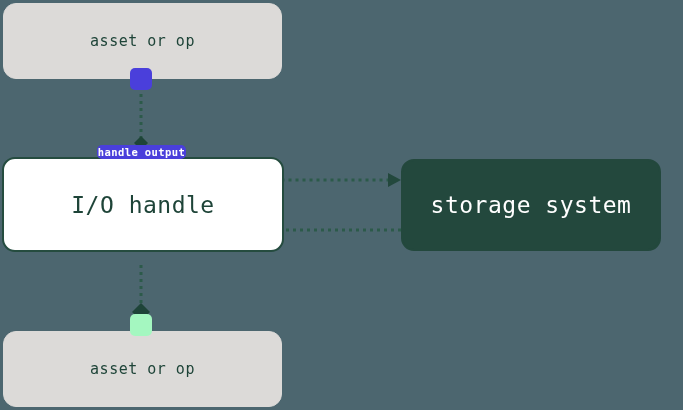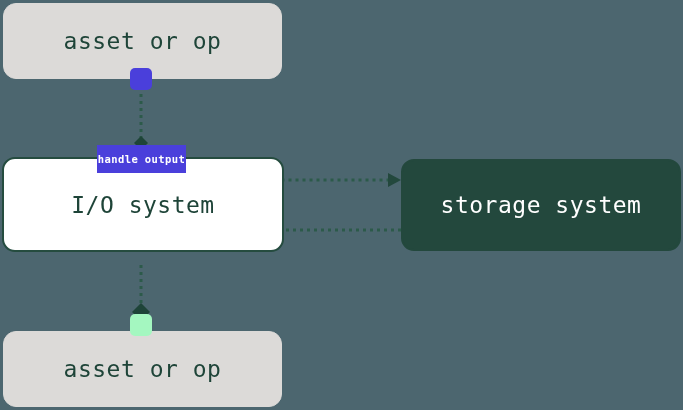--- a/index.html
+++ b/index.html
@@ -25,62 +25,62 @@
     justify-content: center;
     border-radius: 13px;
     text-align: center;
     letter-spacing: 0.5px;
     white-space: nowrap;
   }
 
   .node-asset {
     background: #dcdad8;
     color: #1e4438;
-    font-size: 23px;
+    font-size: 15px;
     border: 1px solid #dcdad8;
   }
 
   .node-iomanager {
     background: #ffffff;
     color: #1e4438;
     font-size: 23px;
     border: 2px solid #254c3f;
   }
 
   .node-storage {
     background: #23483d;
     color: #ffffff;
     font-size: 23px;
     border: 2px solid #23483d;
   }
 
   #asset-top    { left: 3px;   top: 3px;   width: 279px; height: 76px; }
   #io-manager   { left: 2px;   top: 157px; width: 282px; height: 95px; }
-  #storage      { left: 401px; top: 159px; width: 280px; height: 92px; }
+  #storage      { left: 401px; top: 159px; width: 260px; height: 92px; }
   #asset-bottom { left: 3px;   top: 331px; width: 279px; height: 76px; }
 
   
   #edges {
     position: absolute;
     left: 0;
     top: 0;
     width: 683px;
     height: 410px;
     pointer-events: none;
   }
 
   
   .edge-label {
     position: absolute;
     box-sizing: border-box;
     display: flex;
     align-items: center;
     justify-content: center;
-    height: 28px;
-    border-radius: 0;
+    height: 14px;
+    border-radius: 5px;
     font-size: 10.5px;
     font-weight: bold;
     letter-spacing: 0.4px;
     white-space: nowrap;
   }
 
   #label-handle-output {
     left: 97px;
     top: 145px;
     width: 89px;
@@ -126,21 +126,21 @@
     <line x1="141" y1="265" x2="141" y2="305" stroke="#2c5a4a" stroke-width="3" stroke-dasharray="3 4"></line>
 
     <polygon points="141,303 150,312 141,321 132,312" fill="#1e4438"></polygon>
   </svg>
 
   <div class="node node-asset" id="asset-top">
     <span>asset or op</span>
   </div>
 
   <div class="node node-iomanager" id="io-manager">
-    <span>I/O system</span>
+    <span>I/O handle</span>
   </div>
 
   <div class="node node-storage" id="storage">
     <span>storage system</span>
   </div>
 
   <div class="node node-asset" id="asset-bottom">
     <span>asset or op</span>
   </div>
 

